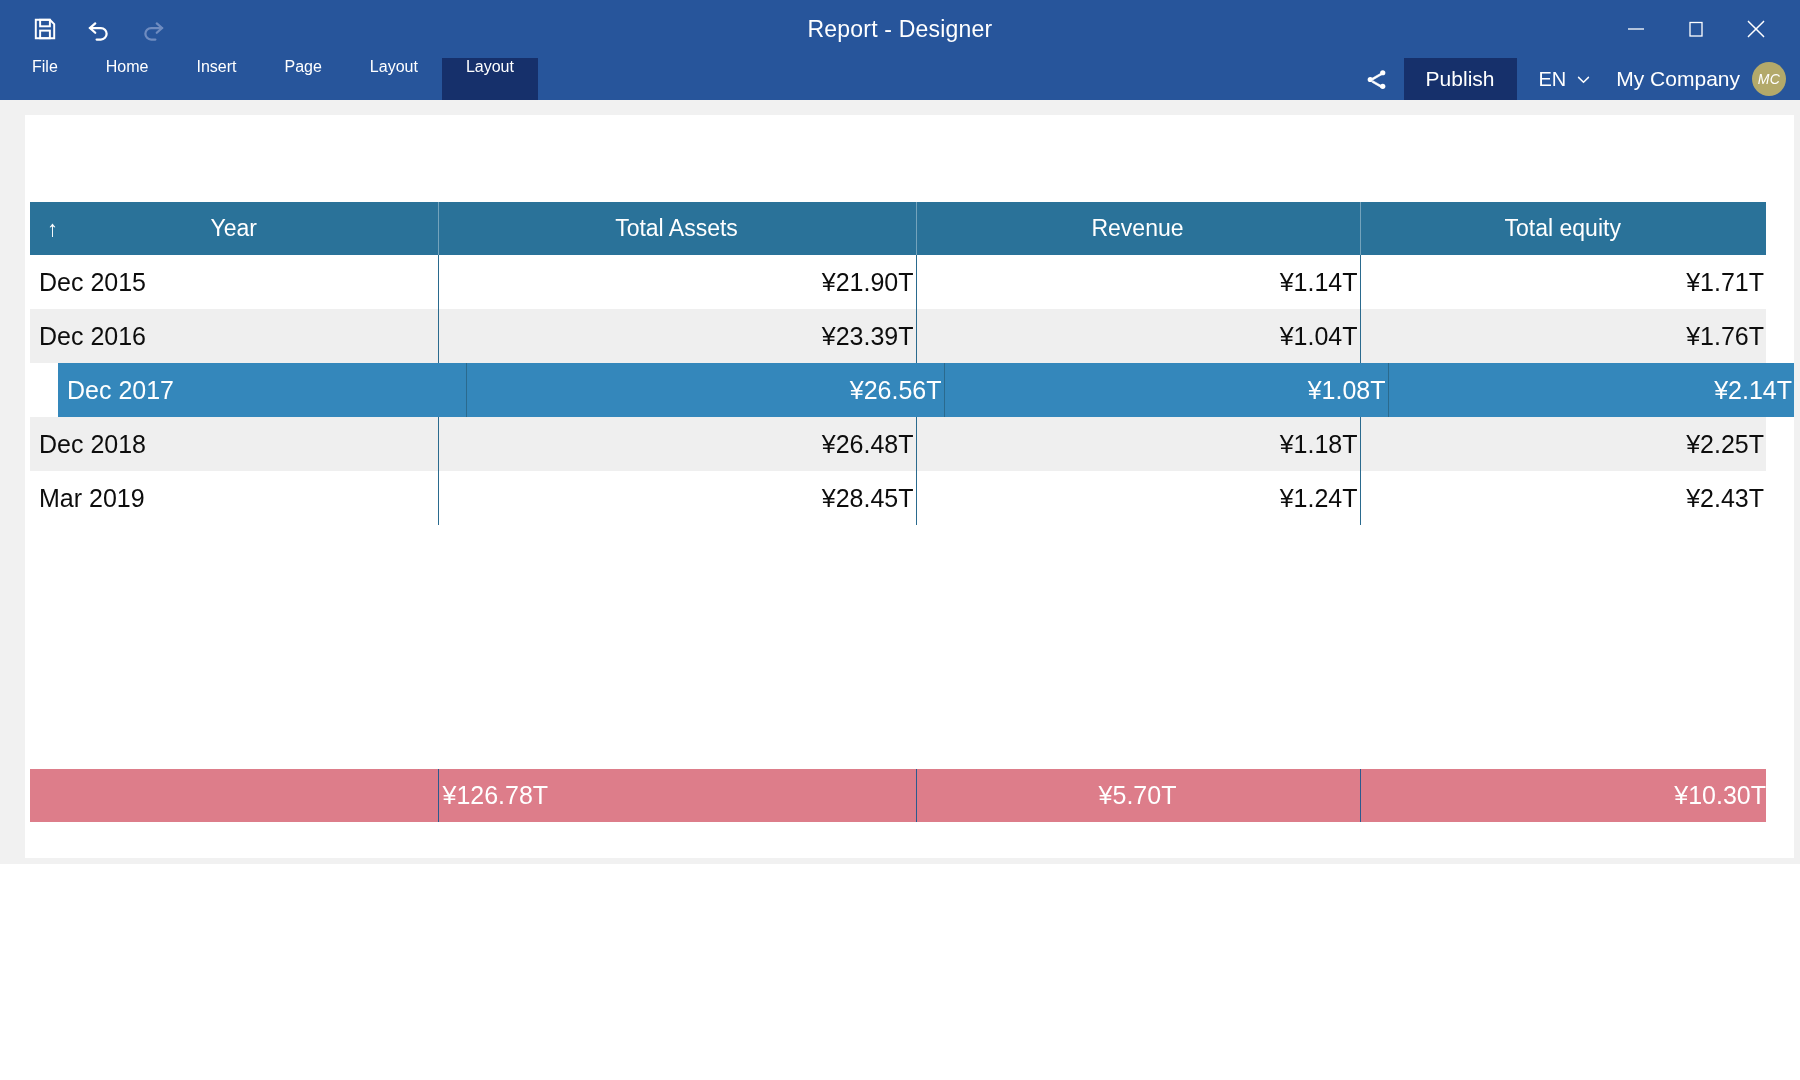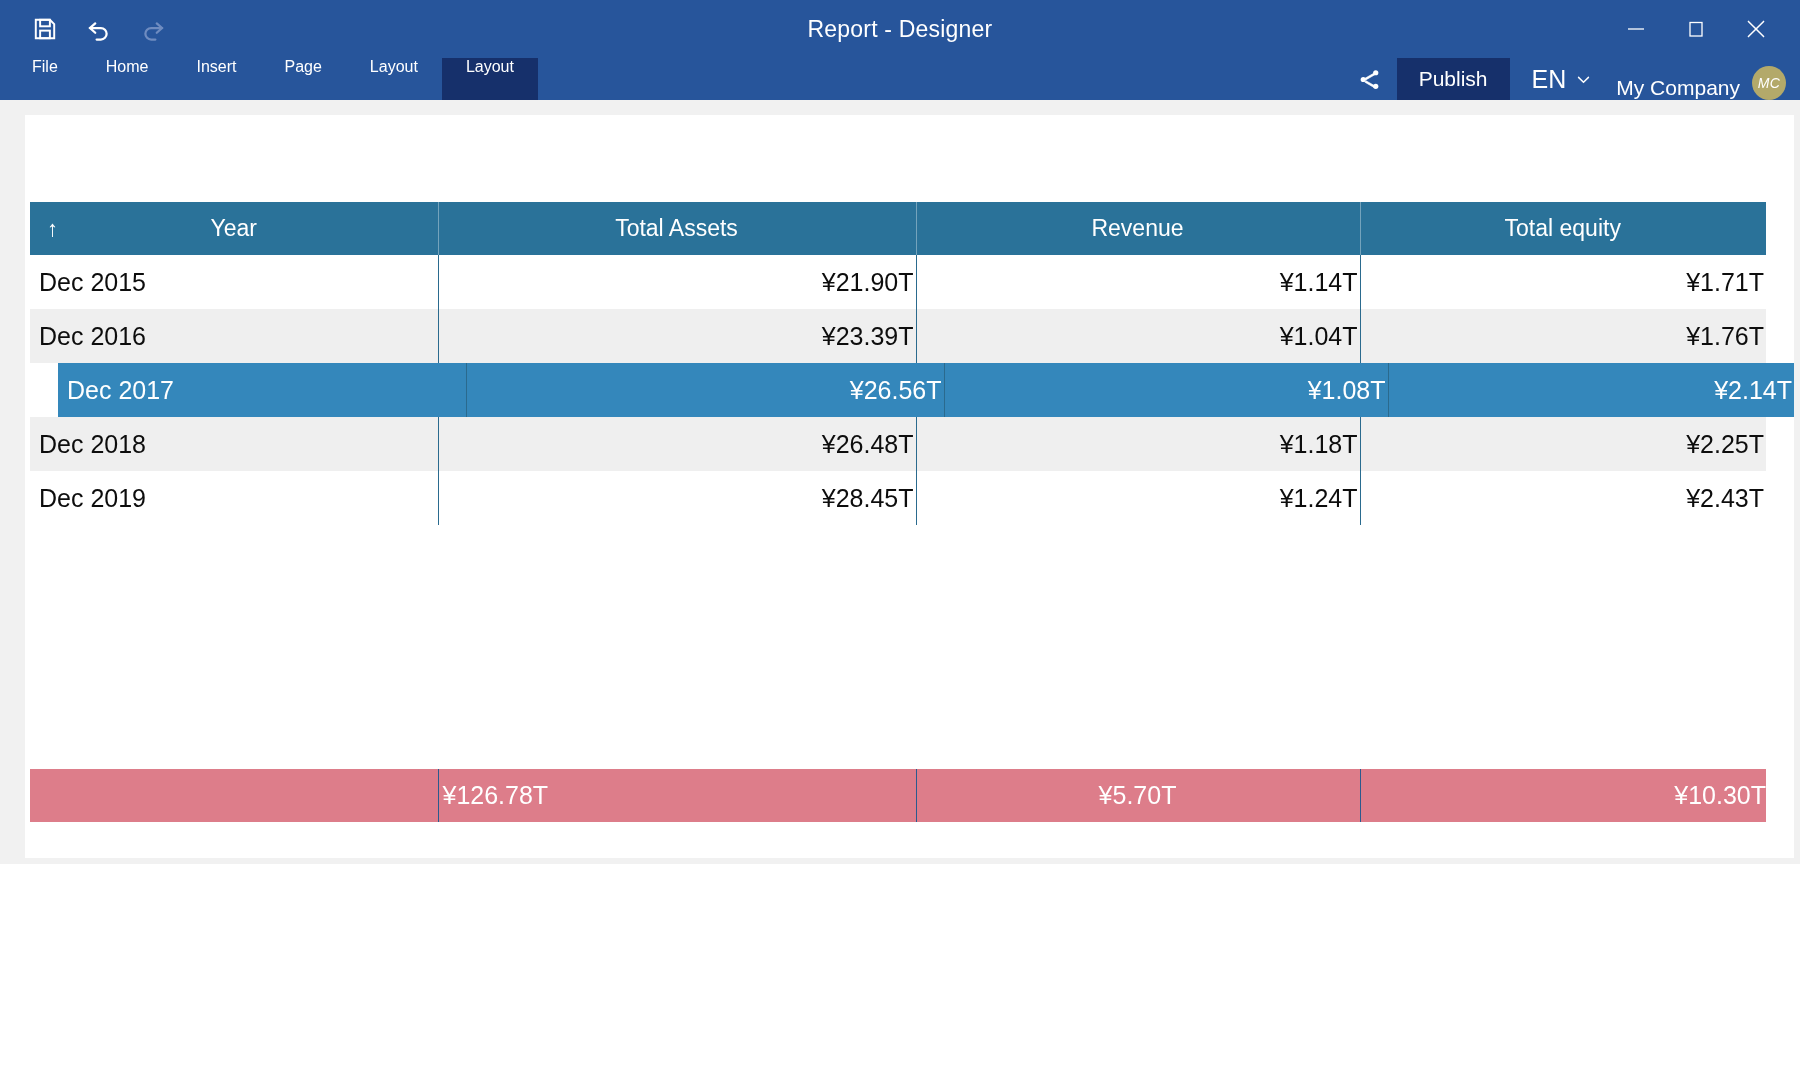--- a/index.html
+++ b/index.html
@@ -134,28 +134,28 @@
     justify-content: center;
     padding: 0 22px;
     cursor: pointer;
   }
 
   .lang-btn {
     display: flex;
     align-items: center;
     gap: 9px;
     color: #ffffff;
-    font-size: 25px;
+    font-size: 20px;
     padding: 0 16px 0 22px;
     cursor: pointer;
   }
 
   .account {
     display: flex;
-    align-items: flex-end;
+    align-items: center;
     gap: 12px;
     padding-left: 8px;
     cursor: pointer;
   }
 
   .account-name {
     color: #ffffff;
     font-size: 21px;
     white-space: nowrap;
   }
@@ -467,21 +467,21 @@
         </div>
 
         <div class="tbl-row tbl-body-row row-even">
           <div class="tbl-cell col-year c-year">Dec 2018</div>
           <div class="tbl-cell col-assets c-num sep">¥26.48T</div>
           <div class="tbl-cell col-rev c-num sep">¥1.18T</div>
           <div class="tbl-cell col-eq c-num sep">¥2.25T</div>
         </div>
 
         <div class="tbl-row tbl-body-row row-odd">
-          <div class="tbl-cell col-year c-year">Dec 2019</div>
+          <div class="tbl-cell col-year c-year">Mar 2019</div>
           <div class="tbl-cell col-assets c-num sep">¥28.45T</div>
           <div class="tbl-cell col-rev c-num sep">¥1.24T</div>
           <div class="tbl-cell col-eq c-num sep">¥2.43T</div>
         </div>
 
       </div>
 
       <div class="tbl-foot">
         <div class="tbl-cell col-year"></div>
         <div class="tbl-cell col-assets align-left sep">¥126.78T</div>

